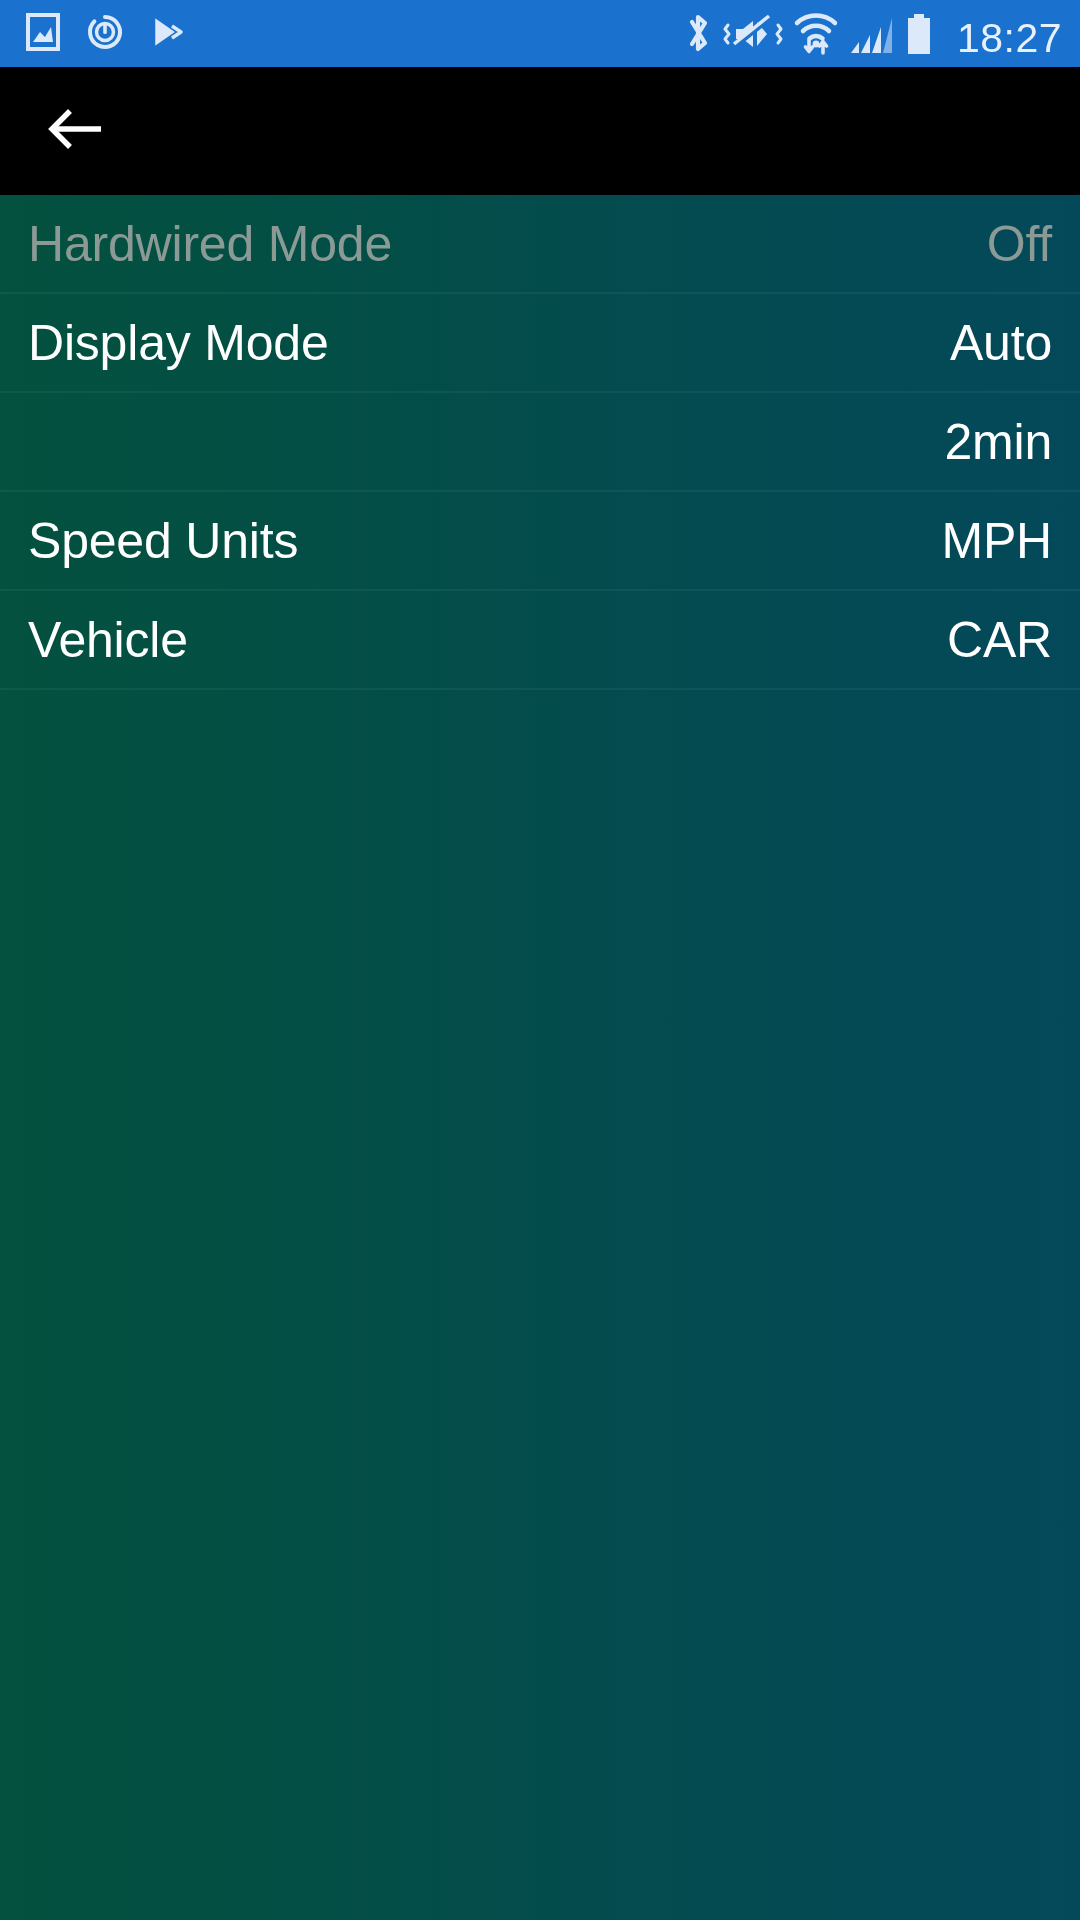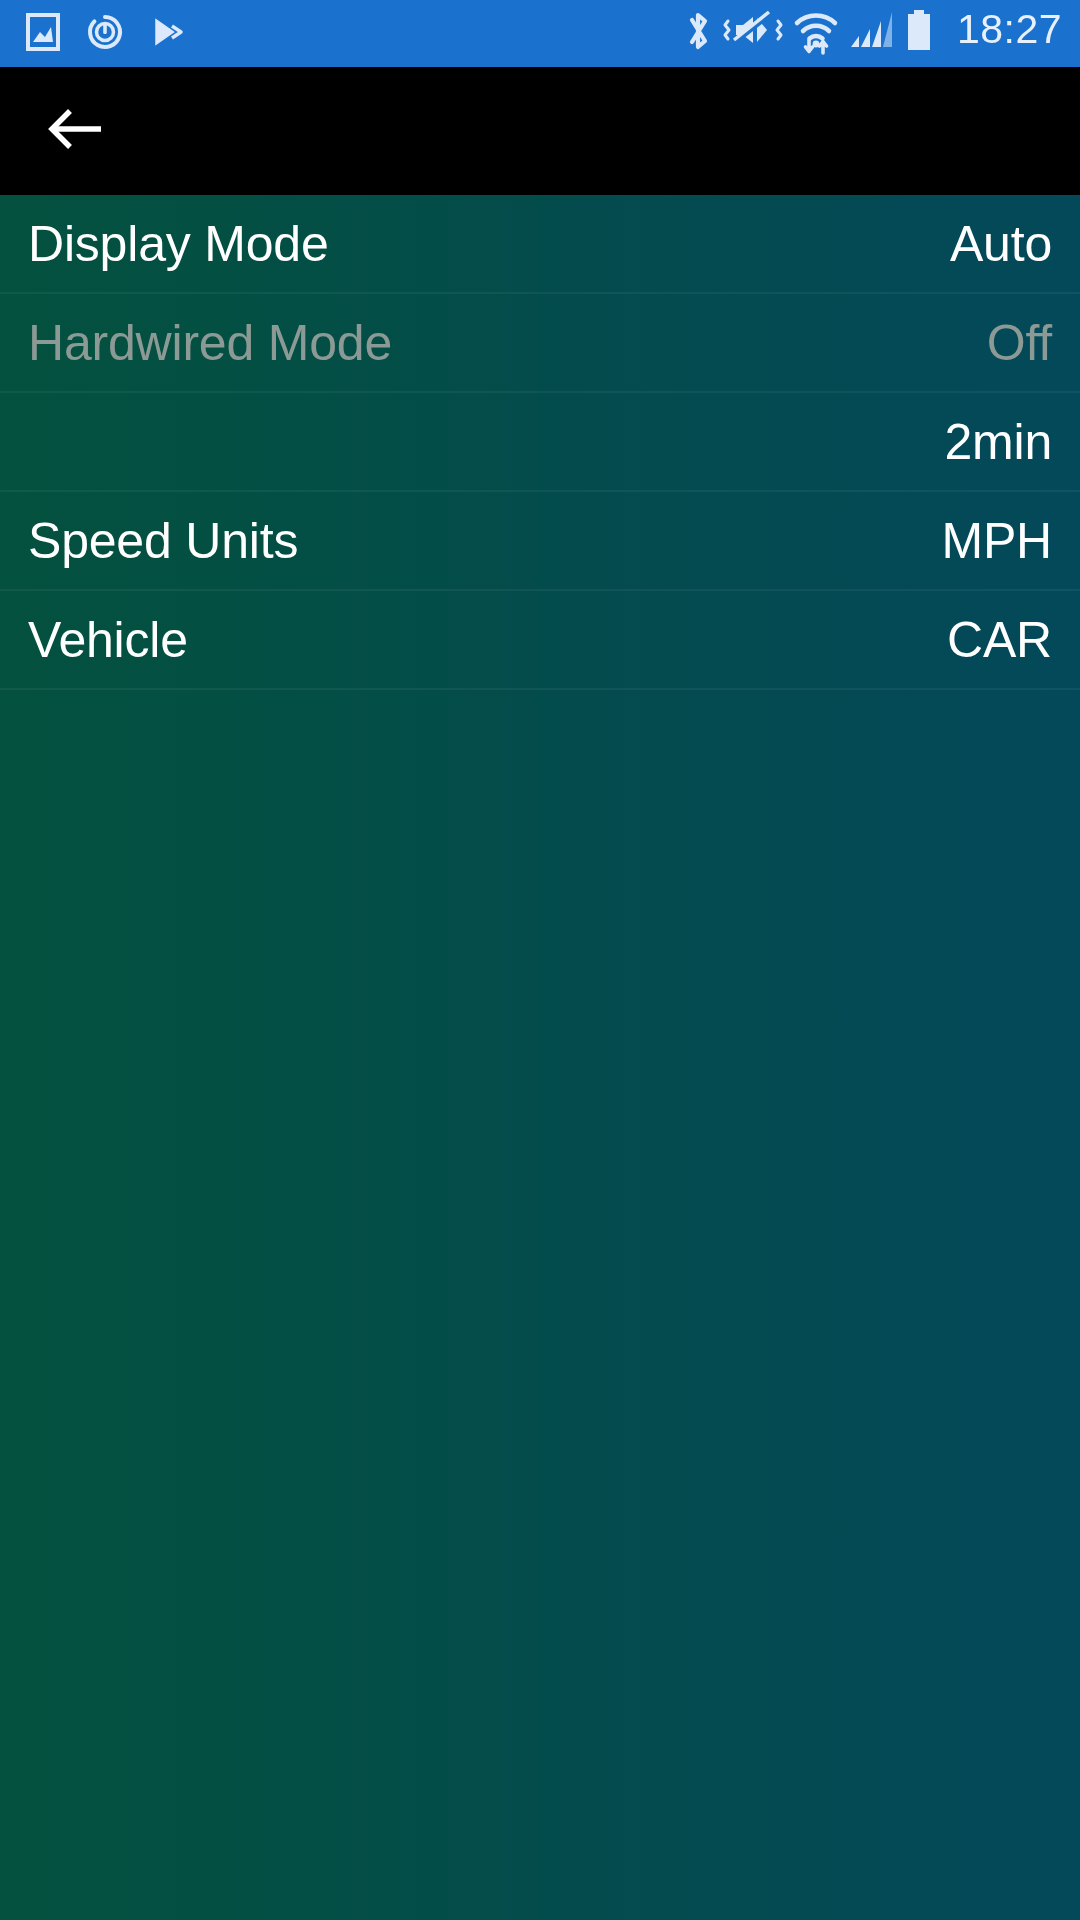--- a/index.html
+++ b/index.html
@@ -16,21 +16,21 @@
   }
 
   
   .status-bar {
     height:67px; flex:0 0 67px;
     background:#1b72ce;
     display:flex; align-items:center;
     padding:0 18px 0 26px;
   }
   .status-left { display:flex; align-items:center; gap:26px; }
-  .status-right { display:flex; align-items:flex-start; gap:10px; margin-left:auto; }
+  .status-right { display:flex; align-items:flex-end; gap:10px; margin-left:auto; }
   .sicon { display:block; }
   .status-time {
     color:#e8f1fb; font-size:41px; font-weight:400;
     letter-spacing:0.5px; margin-left:14px;
     line-height:1; white-space:nowrap;
   }
 
   
   .app-bar {
     height:128px; flex:0 0 128px;
@@ -179,31 +179,31 @@
           <path d="M57 25 L9 25" fill="none" stroke="#ffffff" stroke-width="5.5" stroke-linecap="butt"></path>
           <path d="M26 7 L8 25 L26 43" fill="none" stroke="#ffffff" stroke-width="5.5" stroke-linecap="butt" stroke-linejoin="miter"></path>
         </svg>
       </span>
     </div>
   </div>
 
   <div class="content">
     <div class="settings-list">
 
-      <div class="row">
-        <span class="label">Display Mode</span>
-        <span class="value">Auto</span>
-      </div>
-
       <div class="row disabled">
         <span class="label">Hardwired Mode</span>
         <span class="value">Off</span>
       </div>
 
       <div class="row">
+        <span class="label">Display Mode</span>
+        <span class="value">Auto</span>
+      </div>
+
+      <div class="row">
         <span class="value">2min</span>
       </div>
 
       <div class="row">
         <span class="label">Speed Units</span>
         <span class="value">MPH</span>
       </div>
 
       <div class="row">
         <span class="label">Vehicle</span>

